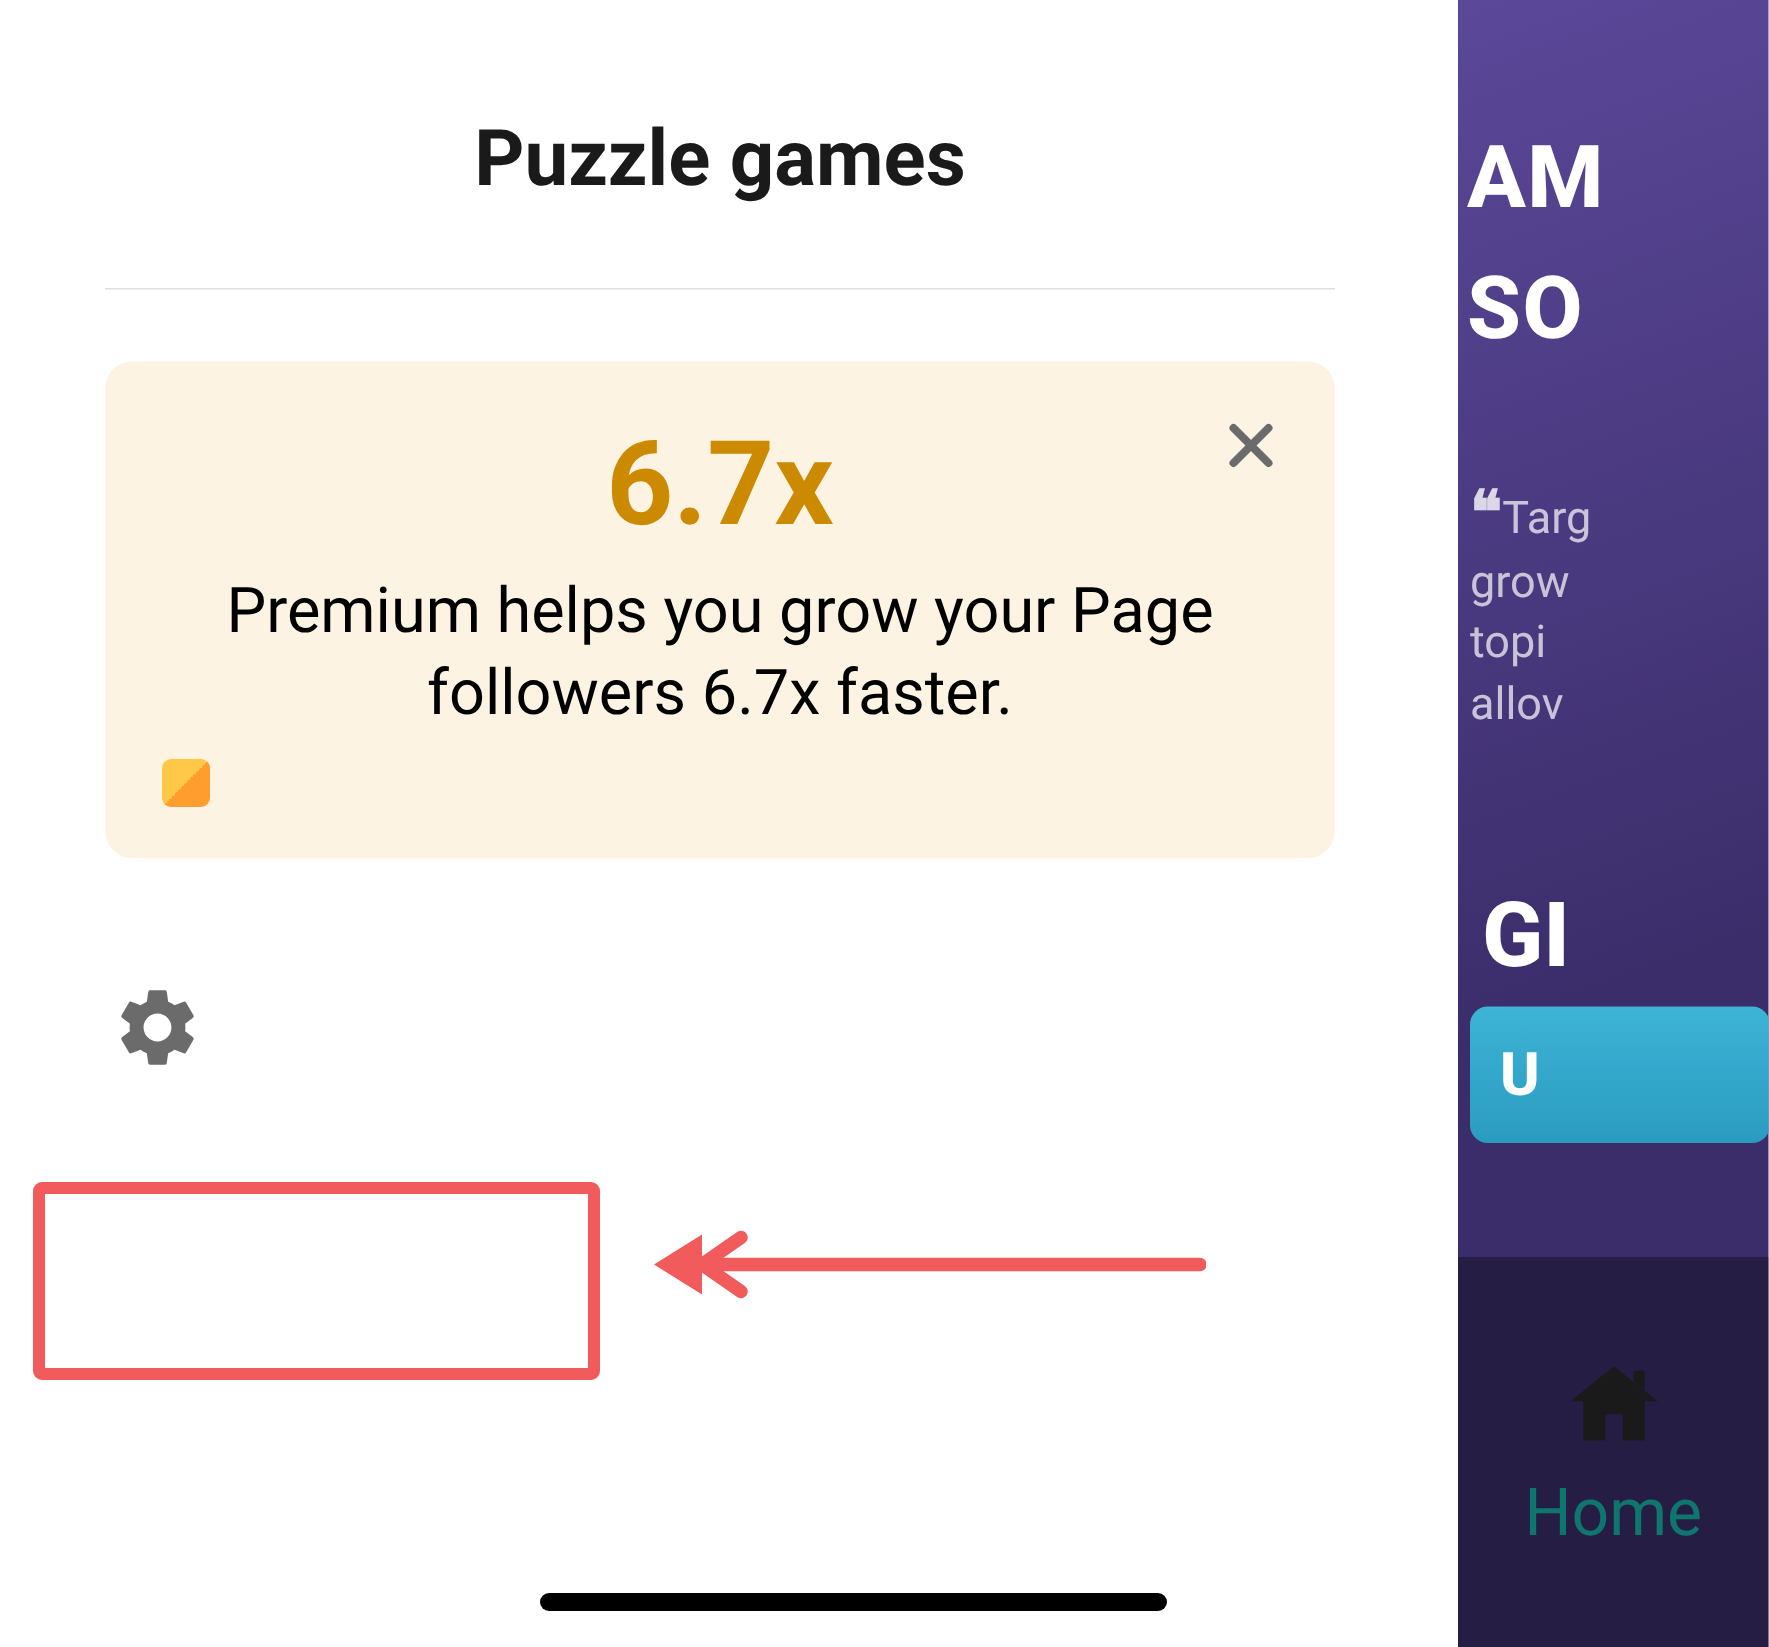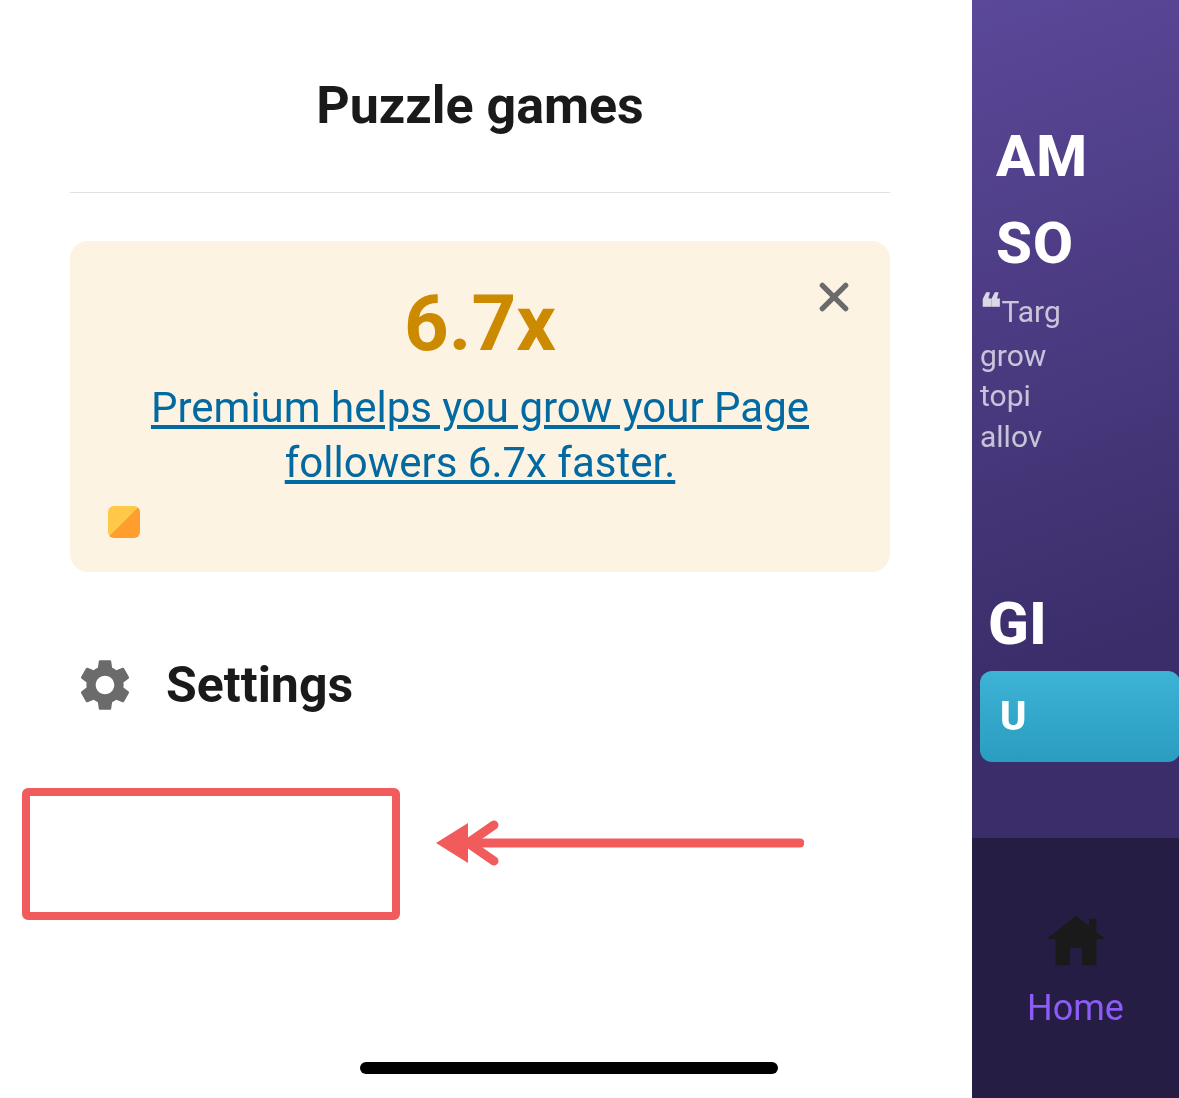--- a/index.html
+++ b/index.html
@@ -51,24 +51,23 @@
     }
     .promo-stat {
       font-size: 78px;
       font-weight: 700;
       color: #cc8a00;
       line-height: 1;
       margin-bottom: 18px;
     }
     .promo-desc {
       font-size: 42px;
-      color: #0369a1;
+      color: #000000;
       line-height: 1.3;
       margin-bottom: 16px;
-      text-decoration: underline;
     }
     .promo-cta-row {
       display: flex;
       align-items: center;
       gap: 24px;
     }
     .premium-badge-icon {
       width: 32px;
       height: 32px;
       background: linear-gradient(135deg, #ffc947 0%, #ffc947 50%, #ff9d2f 50%, #ff9d2f 100%);
@@ -149,29 +148,29 @@
       height: 838px;
       padding: 82px 0 0 0;
       color: #fff;
       position: relative;
     }
     .side-heading {
       font-size: 58px;
       font-weight: 800;
       color: #ffffff;
       line-height: 1.3;
-      padding-left: 24px;
+      padding-left: 6px;
       letter-spacing: 1px;
-      margin-top: 37px;
     }
     .side-heading .line2 {
       display: block;
       margin-top: 12px;
     }
     .side-quote {
+      margin-top: 70px;
       padding-left: 8px;
       font-size: 30px;
       color: rgba(255,255,255,0.7);
       line-height: 1.35;
     }
     .side-quote .quote-mark {
       font-size: 40px;
       font-weight: 700;
       color: rgba(255,255,255,0.8);
     }
@@ -207,22 +206,22 @@
       flex-direction: column;
       align-items: center;
       justify-content: center;
       gap: 6px;
     }
     .home-icon-wrap svg {
       width: 70px;
       height: 70px;
     }
     .home-label {
-      font-size: 36px;
-      color: #8b5cf6;
+      font-size: 44px;
+      color: #0f766e;
       font-weight: 400;
     }
     .home-indicator {
       position: absolute;
       bottom: 24px;
       left: 360px;
       width: 418px;
       height: 12px;
       background: #000;
       border-radius: 10px;
@@ -252,21 +251,20 @@
       </div>
     </div>
 
     <div class="settings-container">
       <div class="settings-row">
         <div class="gear-icon-wrap">
           <svg viewBox="0 0 24 24">
             <path fill="#6b6b6b" d="M19.14,12.94c0.04-0.3,0.06-0.61,0.06-0.94c0-0.32-0.02-0.64-0.07-0.94l2.03-1.58c0.18-0.14,0.23-0.41,0.12-0.61 l-1.92-3.32c-0.12-0.22-0.37-0.29-0.59-0.22l-2.39,0.96c-0.5-0.38-1.03-0.7-1.62-0.94L14.4,2.81c-0.04-0.24-0.24-0.41-0.48-0.41 h-3.84c-0.24,0-0.43,0.17-0.47,0.41L9.25,5.35C8.66,5.59,8.12,5.92,7.63,6.29L5.24,5.33c-0.22-0.08-0.47,0-0.59,0.22L2.74,8.87 C2.62,9.08,2.66,9.34,2.86,9.48l2.03,1.58C4.84,11.36,4.8,11.69,4.8,12s0.02,0.64,0.07,0.94l-2.03,1.58 c-0.18,0.14-0.23,0.41-0.12,0.61l1.92,3.32c0.12,0.22,0.37,0.29,0.59,0.22l2.39-0.96c0.5,0.38,1.03,0.7,1.62,0.94l0.36,2.54 c0.05,0.24,0.24,0.41,0.48,0.41h3.84c0.24,0,0.44-0.17,0.47-0.41l0.36-2.54c0.59-0.24,1.13-0.56,1.62-0.94l2.39,0.96 c0.22,0.08,0.47,0,0.59-0.22l1.92-3.32c0.12-0.22,0.07-0.47-0.12-0.61L19.14,12.94z M12,15.6c-1.98,0-3.6-1.62-3.6-3.6 s1.62-3.6,3.6-3.6s3.6,1.62,3.6,3.6S13.98,15.6,12,15.6z"></path>
           </svg>
         </div>
-        <div class="settings-label">Settings</div>
       </div>
     </div>
   </div>
 
   <div class="home-indicator"></div>
 </div>
 
 <div class="annotation-box"></div>
 <svg class="annotation-arrow" viewBox="0 0 380 60">
   <line x1="40" y1="30" x2="376" y2="30" stroke="#f25b5b" stroke-width="9" stroke-linecap="round"></line>

